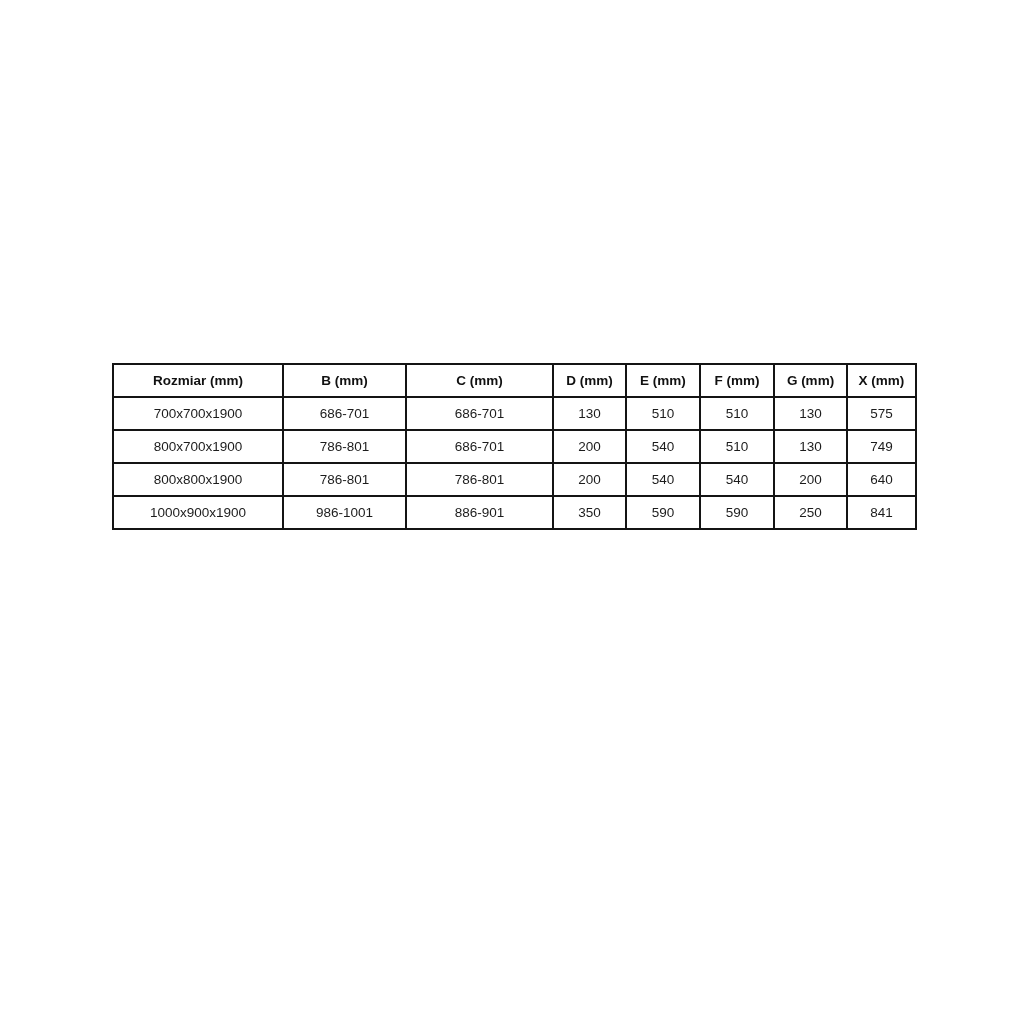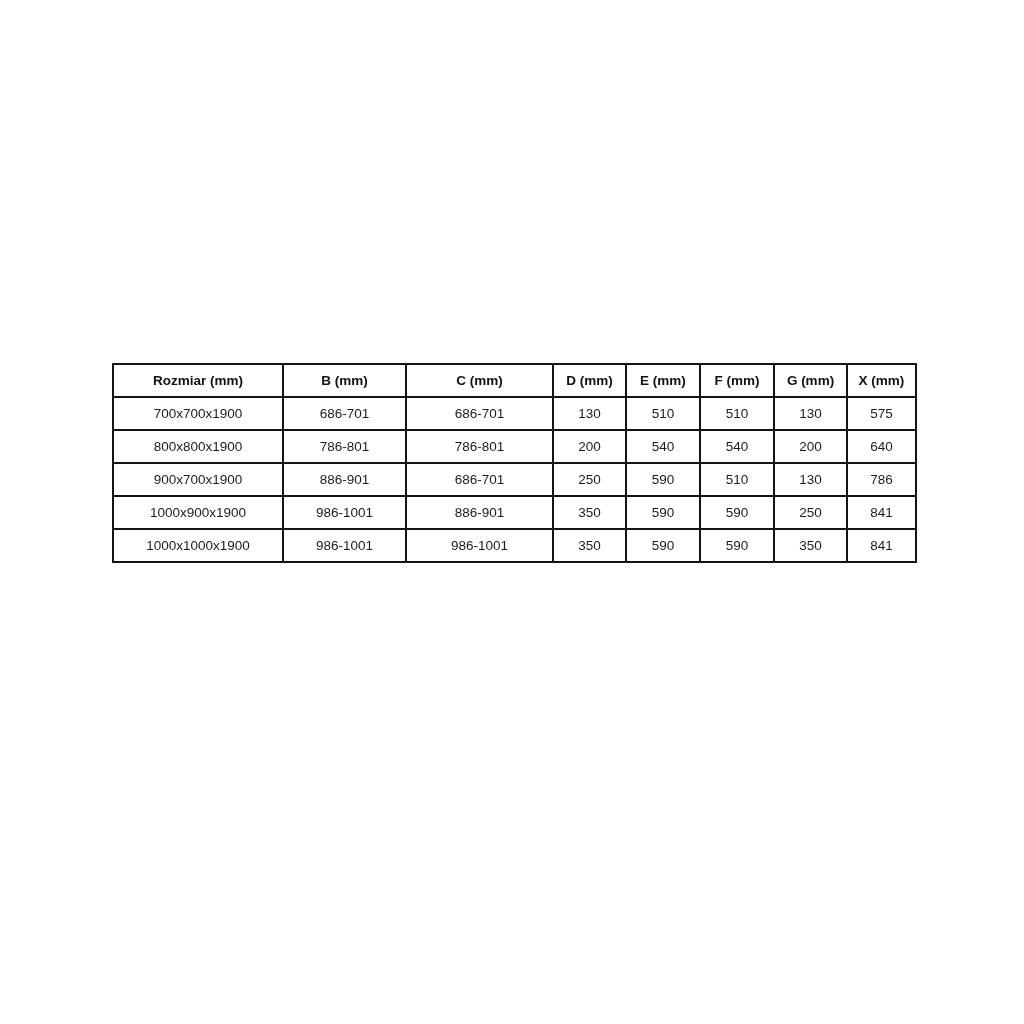--- a/index.html
+++ b/index.html
@@ -84,55 +84,45 @@
             <td>700x700x1900</td>
             <td>686-701</td>
             <td>686-701</td>
             <td>130</td>
             <td>510</td>
             <td>510</td>
             <td>130</td>
             <td>575</td>
           </tr>
           <tr>
+            <td>800x700x1900</td>
+            <td>786-801</td>
+            <td>686-701</td>
+            <td>200</td>
+            <td>540</td>
+            <td>510</td>
+            <td>130</td>
+            <td>749</td>
+          </tr>
+          <tr>
             <td>800x800x1900</td>
             <td>786-801</td>
             <td>786-801</td>
             <td>200</td>
             <td>540</td>
             <td>540</td>
             <td>200</td>
             <td>640</td>
-          </tr>
-          <tr>
-            <td>900x700x1900</td>
-            <td>886-901</td>
-            <td>686-701</td>
-            <td>250</td>
-            <td>590</td>
-            <td>510</td>
-            <td>130</td>
-            <td>786</td>
           </tr>
           <tr>
             <td>1000x900x1900</td>
             <td>986-1001</td>
             <td>886-901</td>
             <td>350</td>
             <td>590</td>
             <td>590</td>
             <td>250</td>
             <td>841</td>
           </tr>
-          <tr>
-            <td>1000x1000x1900</td>
-            <td>986-1001</td>
-            <td>986-1001</td>
-            <td>350</td>
-            <td>590</td>
-            <td>590</td>
-            <td>350</td>
-            <td>841</td>
-          </tr>
         </tbody>
     </table>
   </div>
 </div>
 
 </body></html>

